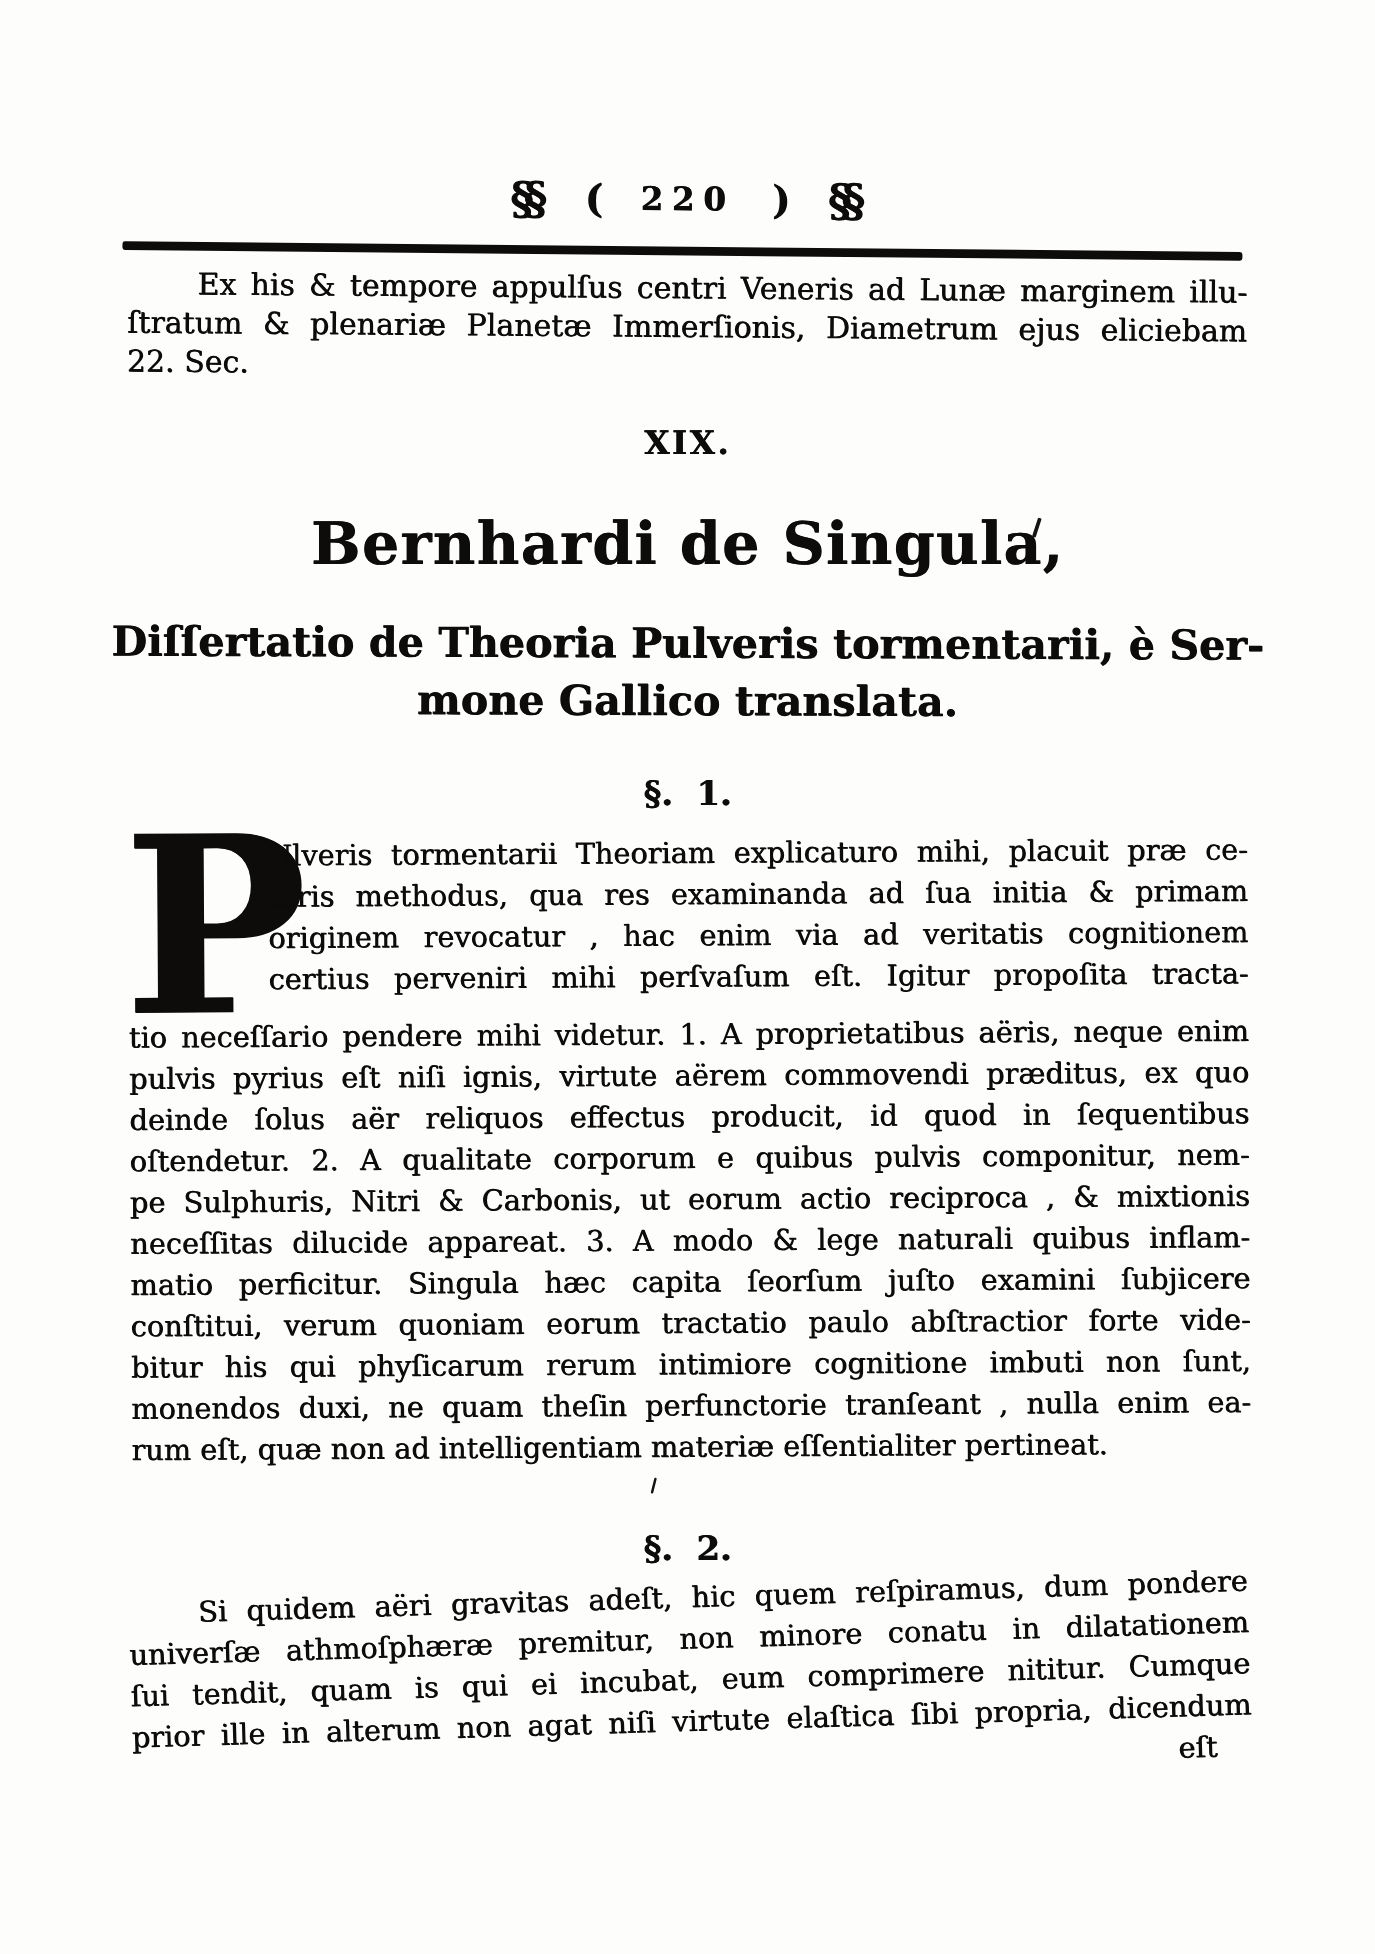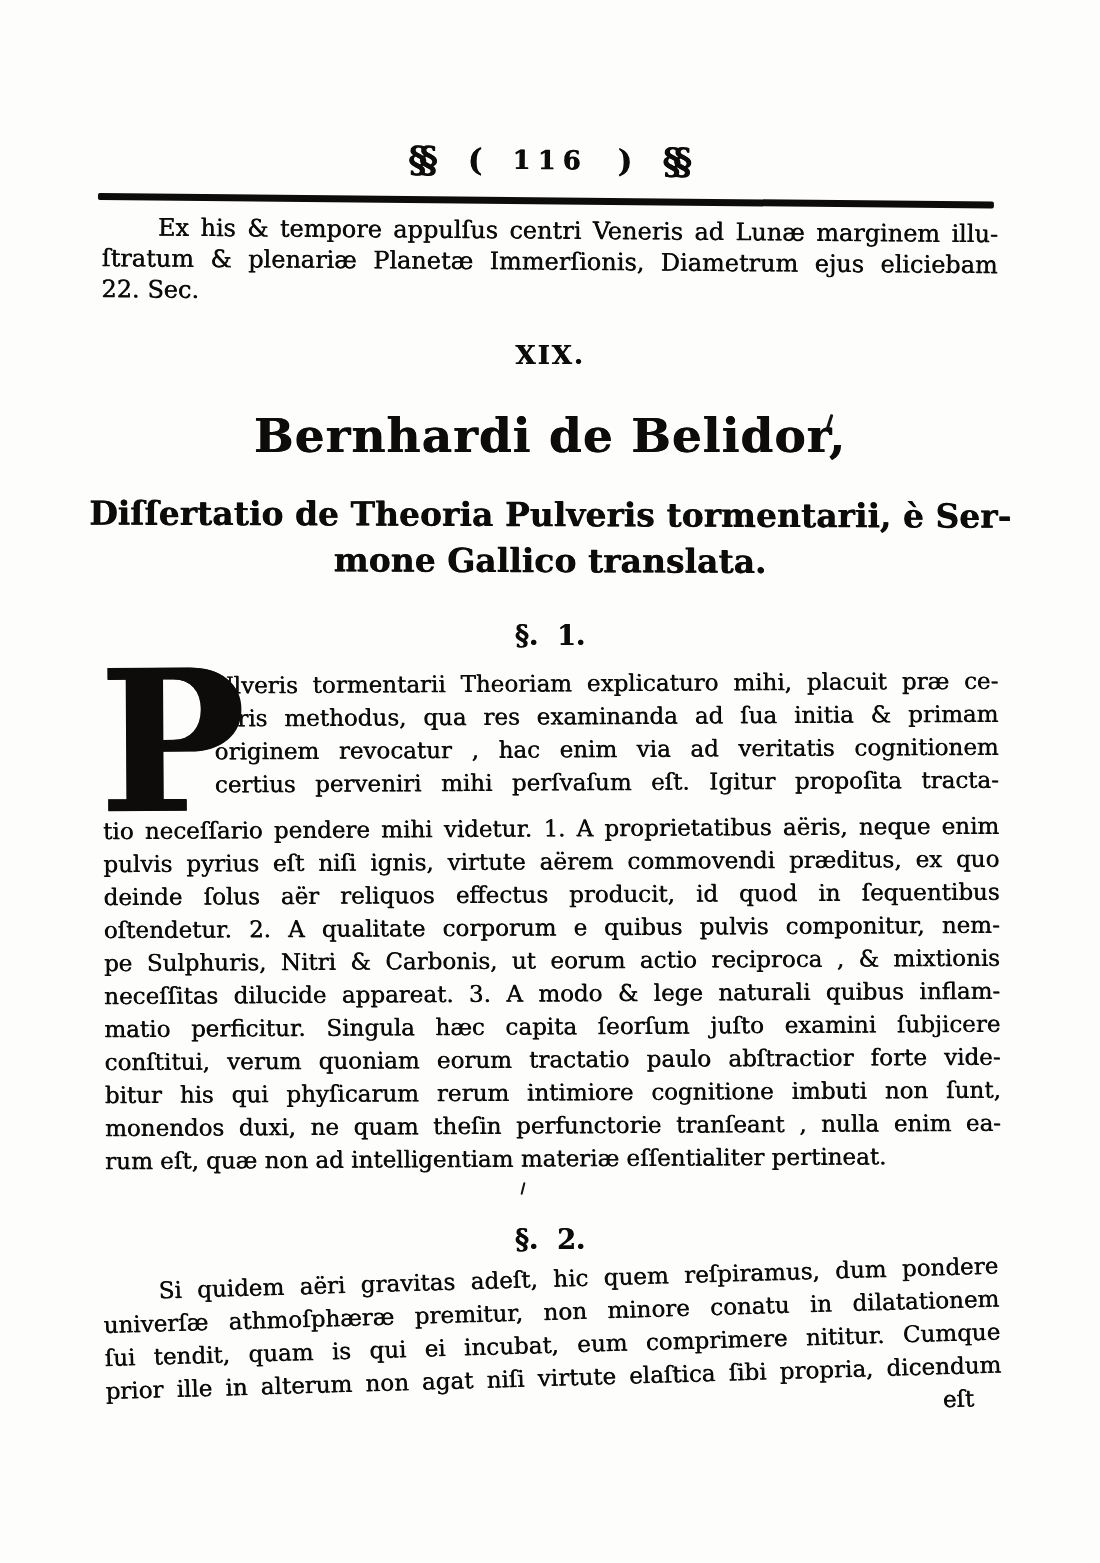--- a/index.html
+++ b/index.html
@@ -58,34 +58,34 @@
   .stray2{left:522px;top:1182px;width:2px;height:13px;transform:rotate(14deg);}
 </style>
 </head>
 <body>
 
 <div class="page">
 
   <div class="pagehead ink">
     <span class="orn">§§</span>
     <span class="paren">(</span>
-    <span class="pnum">116</span>
+    <span class="pnum">220</span>
     <span class="paren">)</span>
     <span class="orn">§§</span>
   </div>
   <div class="rule"></div>
 
   <section class="block intro ink">
     <div class="tl ind">Ex his &amp; tempore appulſus centri Veneris ad Lunæ marginem illu-</div>
     <div class="tl">ſtratum &amp; plenariæ Planetæ Immerſionis, Diametrum ejus eliciebam</div>
     <div class="tl noj">22. Sec.</div>
   </section>
 
   <div class="art-number ink">XIX.</div>
-  <div class="art-author ink">Bernhardi de Belidor,</div>
+  <div class="art-author ink">Bernhardi de Singula,</div>
   <div class="art-title ink">
     <div>Diſſertatio de Theoria Pulveris tormentarii, è Ser-</div>
     <div>mone Gallico translata.</div>
   </div>
 
   <div class="sec-head sec1-head ink">§.  1.</div>
   <section class="block body1 ink">
     <div class="dc-row">
       <div class="dropcap">P</div>
       <div class="dc-lines">

